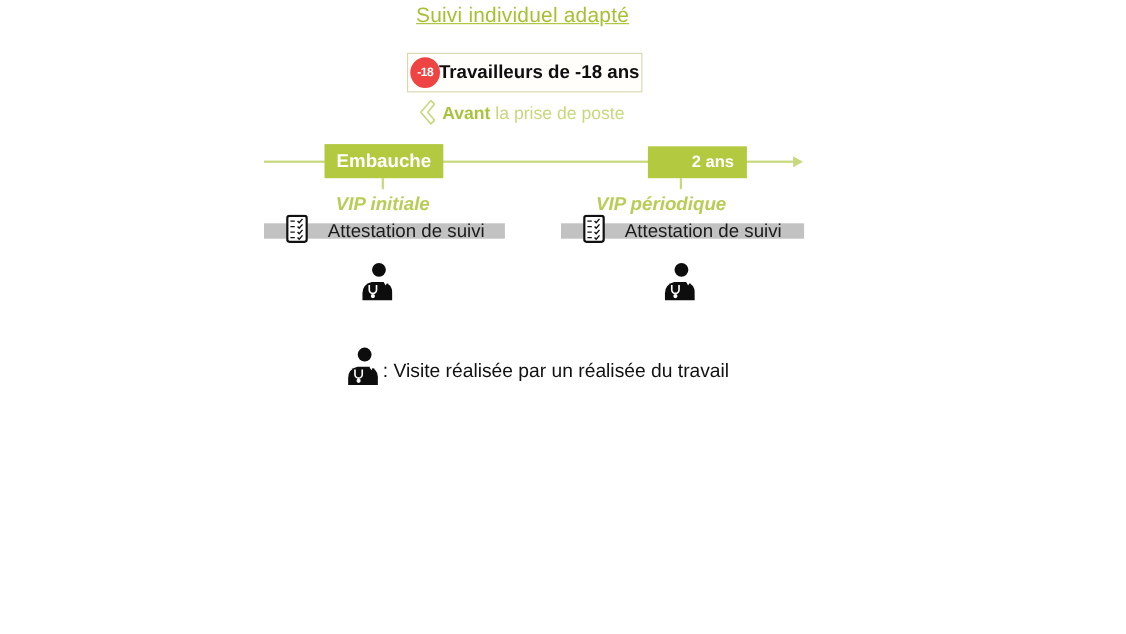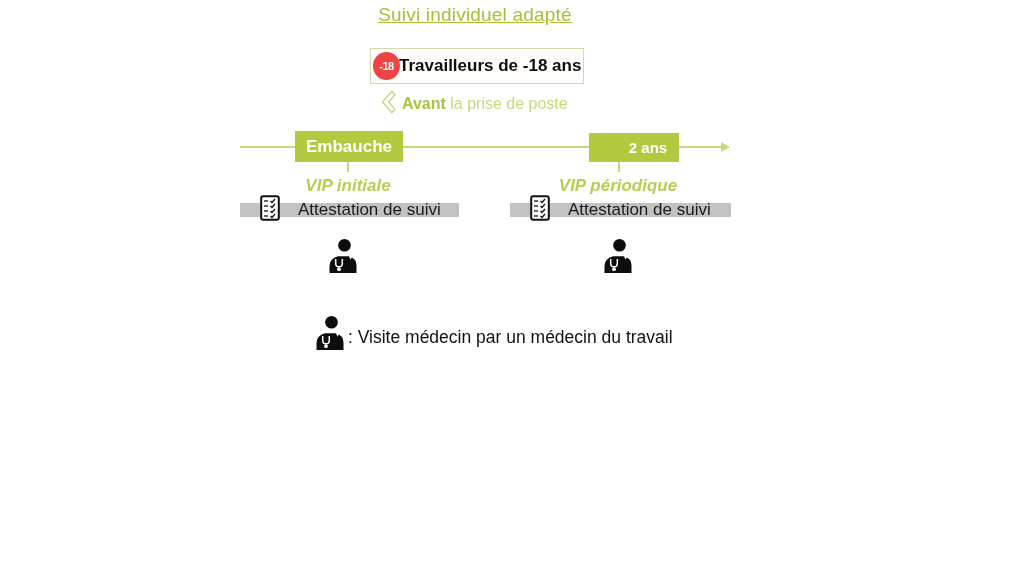--- a/index.html
+++ b/index.html
@@ -46,21 +46,21 @@
   .milestone-1{left:295px;top:131px;width:108px;height:31px;font-size:17px;}
   .milestone-2{left:589px;top:133px;width:62px;height:29px;font-size:15px;padding-left:28px;}
   .tick{width:2px;height:10px;background:#c7d87d;}
   .tick-1{left:347px;top:162px;}
   .tick-2{left:618px;top:162px;}
   .vip-label{
     top:176px;width:140px;text-align:center;
     font-size:17px;font-weight:bold;color:#b7cd55;white-space:nowrap;font-style:italic;
   }
   .vip-1{left:278px;}
-  .vip-2{left:548px;}
+  .vip-2{left:531px;}
   
   .attestation-bar{
     top:203px;height:14px;background:#c2c2c2;
     display:flex;align-items:center;
   }
   .bar-1{left:240px;width:219px;}
   .bar-2{left:510px;width:221px;}
   .attestation-bar .doc-icon{margin-left:20px;flex:0 0 auto;display:block;}
   .attestation-label{margin-left:18px;font-size:17px;color:#1a1a1a;white-space:nowrap;}
   
@@ -164,15 +164,15 @@
 
   <span class="abs legend-icon">
     <svg width="32" height="36" viewBox="0 0 32 36">
       <circle cx="17.5" cy="7.3" r="6.3" fill="#0d0d0d"></circle>
       <path d="M2.5 35 V28.5 Q2.5 20.5 11 18.3 L22 18.3 Q29.5 20.5 29.5 27.5 V35 Z" fill="#0d0d0d"></path>
       <path d="M8.7 21 v4.4 a3.3 3.3 0 0 0 6.6 0 v-4.4" fill="none" stroke="#ffffff" stroke-width="1.5"></path>
       <circle cx="12" cy="31.2" r="1.9" fill="#ffffff"></circle>
       <path d="M21.8 18.3 l3.6 0 l-1.8 3.2 Z" fill="#ffffff"></path>
     </svg>
   </span>
-  <div class="abs legend-text">: Visite médecin par un médecin du travail</div>
+  <div class="abs legend-text">: Visite réalisée par un réalisée du travail</div>
 
 </div>
 
 </body></html>

